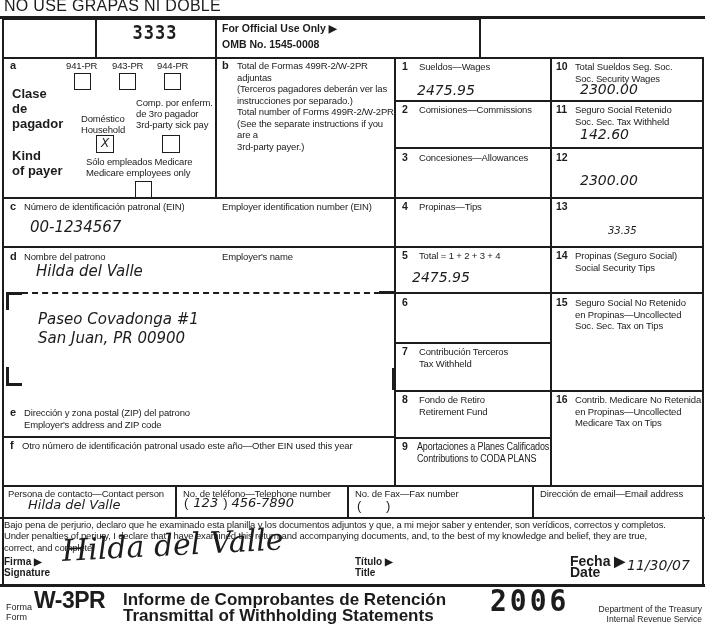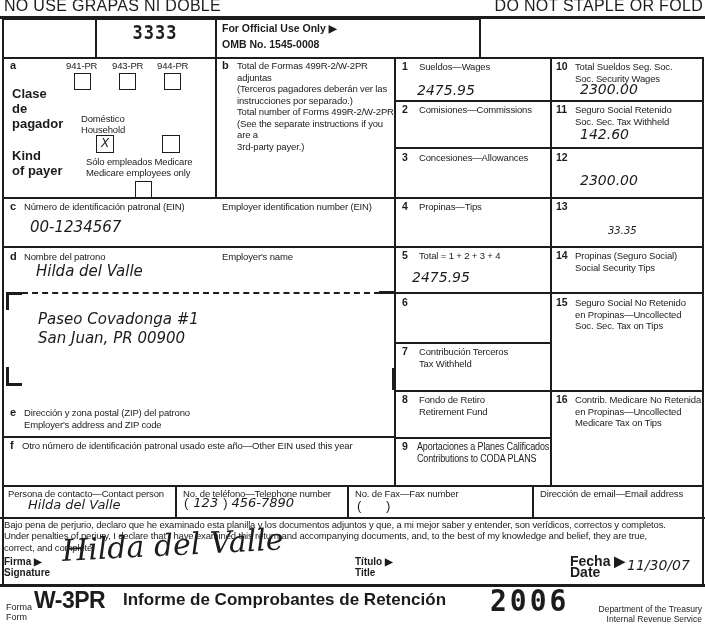--- a/index.html
+++ b/index.html
@@ -20,21 +20,20 @@
   .mono{font-family:"DejaVu Sans Mono",monospace;}
   .cond{transform:scaleX(0.9);transform-origin:0 0;width:172px;}
   .right{text-align:right;}
 </style>
 </head>
 <body>
 
 <div class="form">
 
   <div class="t banner" style="left:4px;top:0px">NO USE GRAPAS NI DOBLE</div>
-  <div class="t banner" style="right:2px;top:0px">DO NOT STAPLE OR FOLD</div>
   <div class="hl" style="left:0;top:16px;width:705px;height:2.5px"></div>
 
   <div class="hl" style="left:2px;top:18px;width:478px"></div>
   <div class="vl" style="left:95px;top:18px;height:39px"></div>
   <div class="vl" style="left:215px;top:18px;height:179px"></div>
   <div class="vl" style="left:479px;top:18px;height:39px"></div>
   <div class="t mono" style="left:95px;top:27px;width:120px;text-align:center;font-size:17px;font-weight:bold;letter-spacing:1px;transform:scaleY(1.15)">3333</div>
   <div class="t" style="left:222px;top:23px;font-size:10.5px;font-weight:bold">For Official Use Only ▶</div>
   <div class="t" style="left:222px;top:39px;font-size:10.5px;font-weight:bold">OMB No. 1545-0008</div>
 
@@ -69,20 +68,23 @@
   <div class="t lbl" style="left:112px;top:60px">943-PR</div>
   <div class="t lbl" style="left:157px;top:60px">944-PR</div>
   <div class="cb" style="left:74px;top:73px"></div>
   <div class="cb" style="left:119px;top:73px"></div>
   <div class="cb" style="left:164px;top:73px"></div>
   <div class="t big" style="left:12px;top:86px">Clase
 de
 pagador</div>
   <div class="t lbl" style="left:81px;top:113px;line-height:11px">Doméstico
 Household</div>
+  <div class="t lbl" style="left:136px;top:97px;line-height:11px">Comp. por enferm.
+de 3ro pagador
+3rd-party sick pay</div>
   <div class="cb hand" style="left:96px;top:135px;width:16px;height:16px;text-align:center;line-height:15px;font-size:12px">X</div>
   <div class="cb" style="left:162px;top:135px;width:16px;height:16px"></div>
   <div class="t big" style="left:12px;top:148px">Kind
 of payer</div>
   <div class="t lbl" style="left:86px;top:156px;line-height:11px">Sólo empleados Medicare
 Medicare employees only</div>
   <div class="cb" style="left:135px;top:181px"></div>
 
   <div class="t ltr" style="left:222px;top:60px">b</div>
   <div class="t lbl" style="left:237px;top:60px;width:160px">Total de Formas 499R-2/W-2PR adjuntas
@@ -181,17 +183,18 @@
   <div class="t" style="left:355px;top:556px;font-size:10px;font-weight:bold;line-height:11px">Título ▶
 Title</div>
   <div class="t" style="left:570px;top:556px;font-size:14px;font-weight:bold;line-height:11px">Fecha ▶
 Date</div>
   <div class="t hand" style="left:627px;top:560px;font-size:14px">11/30/07</div>
 
   <div class="t" style="left:6px;top:602px;font-size:9px;line-height:10px">Forma
 Form</div>
   <div class="t" style="left:34px;top:595px;font-size:23px;font-weight:bold;letter-spacing:-0.5px">W-3PR</div>
   <div class="t" style="left:123px;top:590px;font-size:17px;font-weight:bold;line-height:20px">Informe de Comprobantes de Retención</div>
+  <div class="t" style="left:123px;top:610px;font-size:17px;font-weight:bold">Transmittal of Withholding Statements</div>
   <div class="t mono" style="left:490px;top:595px;font-size:28px;font-weight:bold;letter-spacing:3px;transform:scaleY(1.1)">2006</div>
   <div class="t right" style="right:3px;top:604px;font-size:8.5px;line-height:10px">Department of the Treasury
 Internal Revenue Service</div>
 
 </div>
 
 </body></html>

